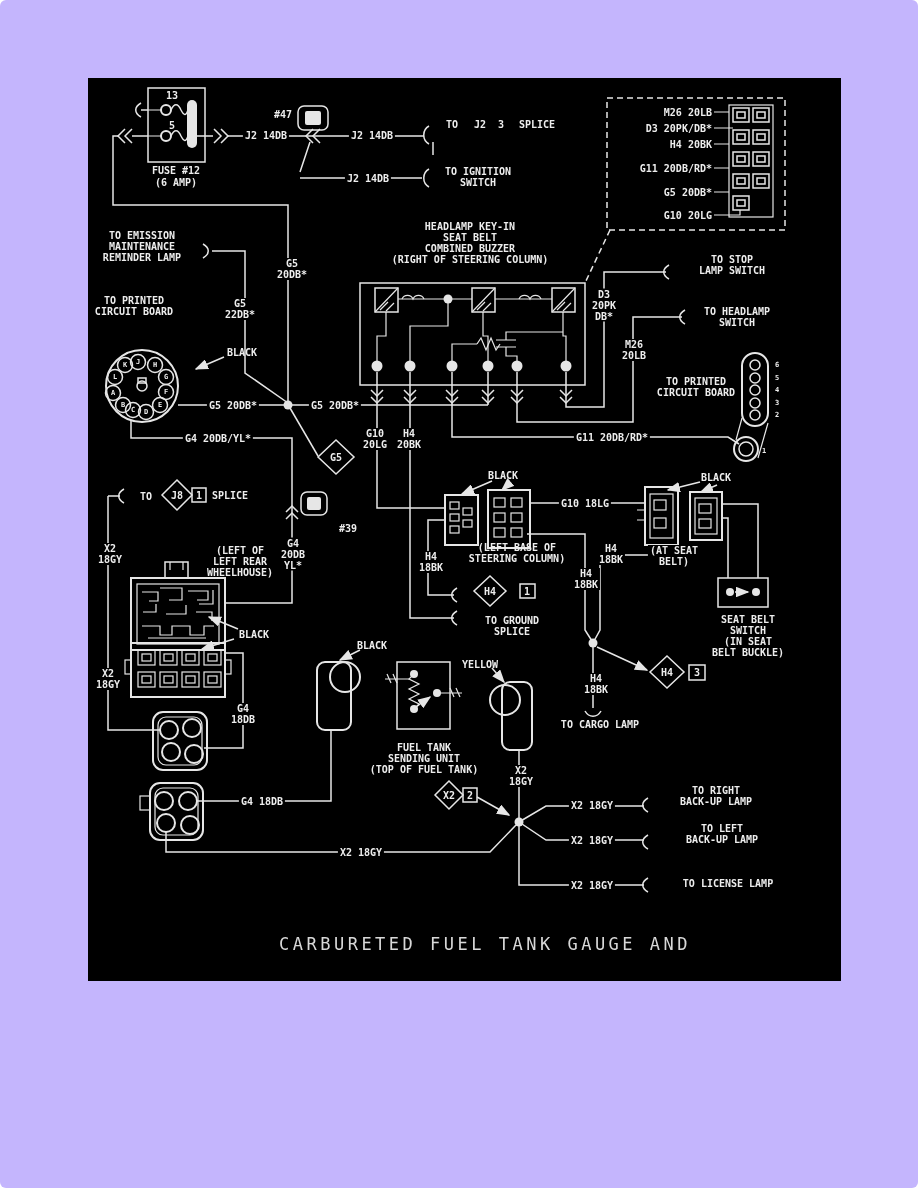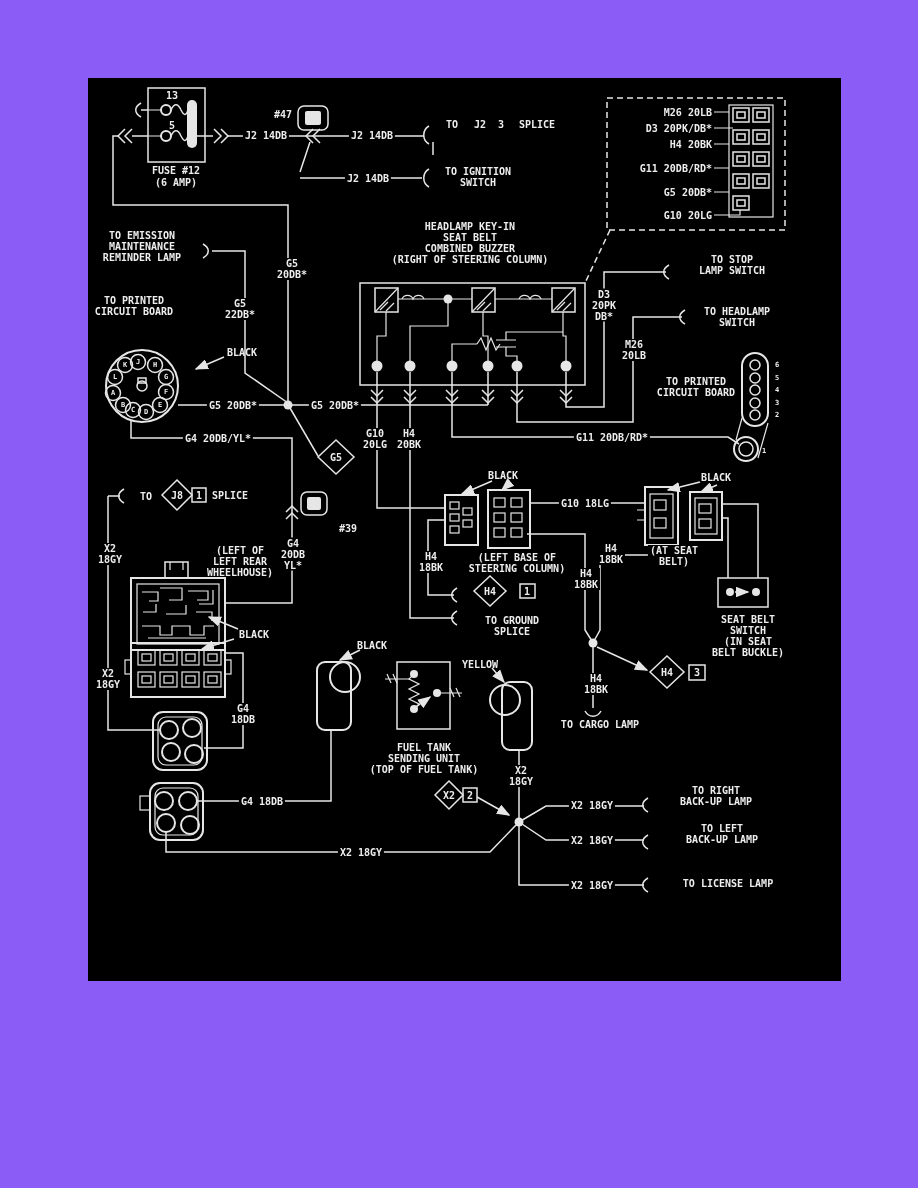--- a/index.html
+++ b/index.html
@@ -1,17 +1,17 @@
 <!DOCTYPE html>
 <html><head>
 <meta charset="utf-8">
 <style>
   html,body{margin:0;padding:0;}
-  .page{position:relative;width:918px;height:1188px;background:#8b5cf6;overflow:hidden;
-        font-family:"DejaVu Sans Mono",monospace;}
+  .page{position:relative;width:918px;height:1188px;background:#c4b5fd;overflow:hidden;
+        font-family:"DejaVu Sans Mono",monospace;border-radius:6px;}
   .diagram{position:absolute;left:88px;top:78px;width:753px;height:903px;background:#000;}
   .diagram svg{position:absolute;left:0;top:0;z-index:1;}
   svg path,svg rect,svg circle,svg polyline,svg polygon,svg line{stroke:#e6e6e6;stroke-width:1.5;fill:none;}
   svg .f{fill:#e6e6e6;stroke:none;}
   svg .w1{stroke-width:1.2;}
   svg .w2{stroke-width:2;}
   svg .dash{stroke-dasharray:6 4;}
   .t{position:absolute;z-index:2;font:bold 10px/11px "DejaVu Sans Mono",monospace;color:#ededed;
      white-space:pre;text-align:center;transform:translate(-50%,-50%);}
   .bg{background:#000;padding:0 2px;}
@@ -416,21 +416,21 @@
 <div class="t sm" style="left:689px;top:300px">5</div>
 <div class="t sm" style="left:689px;top:312px">4</div>
 <div class="t sm" style="left:689px;top:325px">3</div>
 <div class="t sm" style="left:689px;top:337px">2</div>
 <div class="t sm" style="left:676px;top:373px">1</div>
 
 <div class="t" style="left:415px;top:397px">BLACK</div>
 <div class="t bg" style="left:497px;top:425px">G10 18LG</div>
 <div class="t bg" style="left:343px;top:484px">H4
 18BK</div>
-<div class="t" style="left:429px;top:485px">(LEFT BASE OF
+<div class="t" style="left:429px;top:475px">(LEFT BASE OF
 STEERING COLUMN)</div>
 <div class="t bg" style="left:498px;top:501px">H4
 18BK</div>
 <div class="t bg" style="left:523px;top:476px">H4
 18BK</div>
 <div class="t" style="left:402px;top:513px">H4</div>
 <div class="t" style="left:439px;top:513px">1</div>
 <div class="t" style="left:424px;top:548px">TO GROUND
 SPLICE</div>
 
@@ -492,15 +492,16 @@
 <div class="t sm" style="left:67px;top:287px">H</div>
 <div class="t sm" style="left:27px;top:299px">L</div>
 <div class="t sm" style="left:78px;top:299px">G</div>
 <div class="t sm" style="left:25px;top:315px">A</div>
 <div class="t sm" style="left:78px;top:314px">F</div>
 <div class="t sm" style="left:35px;top:327px">B</div>
 <div class="t sm" style="left:45px;top:332px">C</div>
 <div class="t sm" style="left:58px;top:334px">D</div>
 <div class="t sm" style="left:72px;top:327px">E</div>
 
+<div class="ttl" style="left:397px;top:866px">CARBURETED FUEL TANK GAUGE AND</div>
 
 </div>
 </div>
 
 </body></html>

